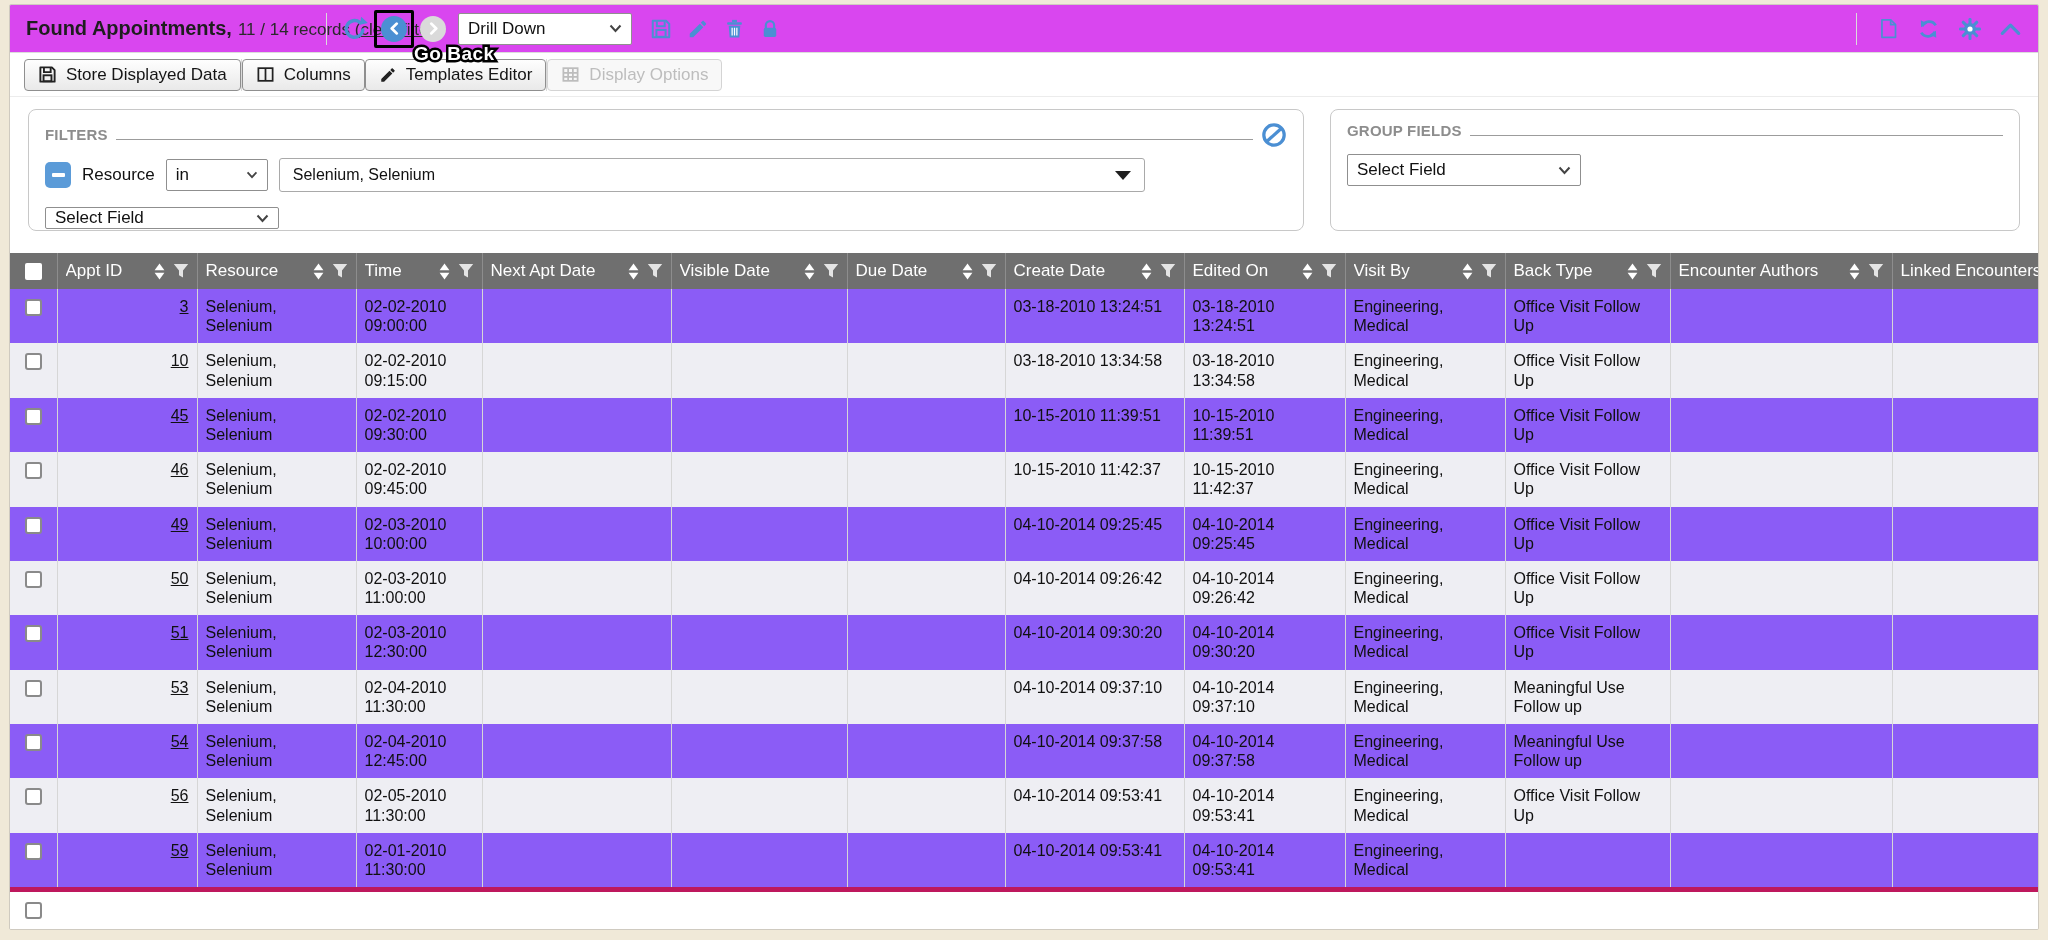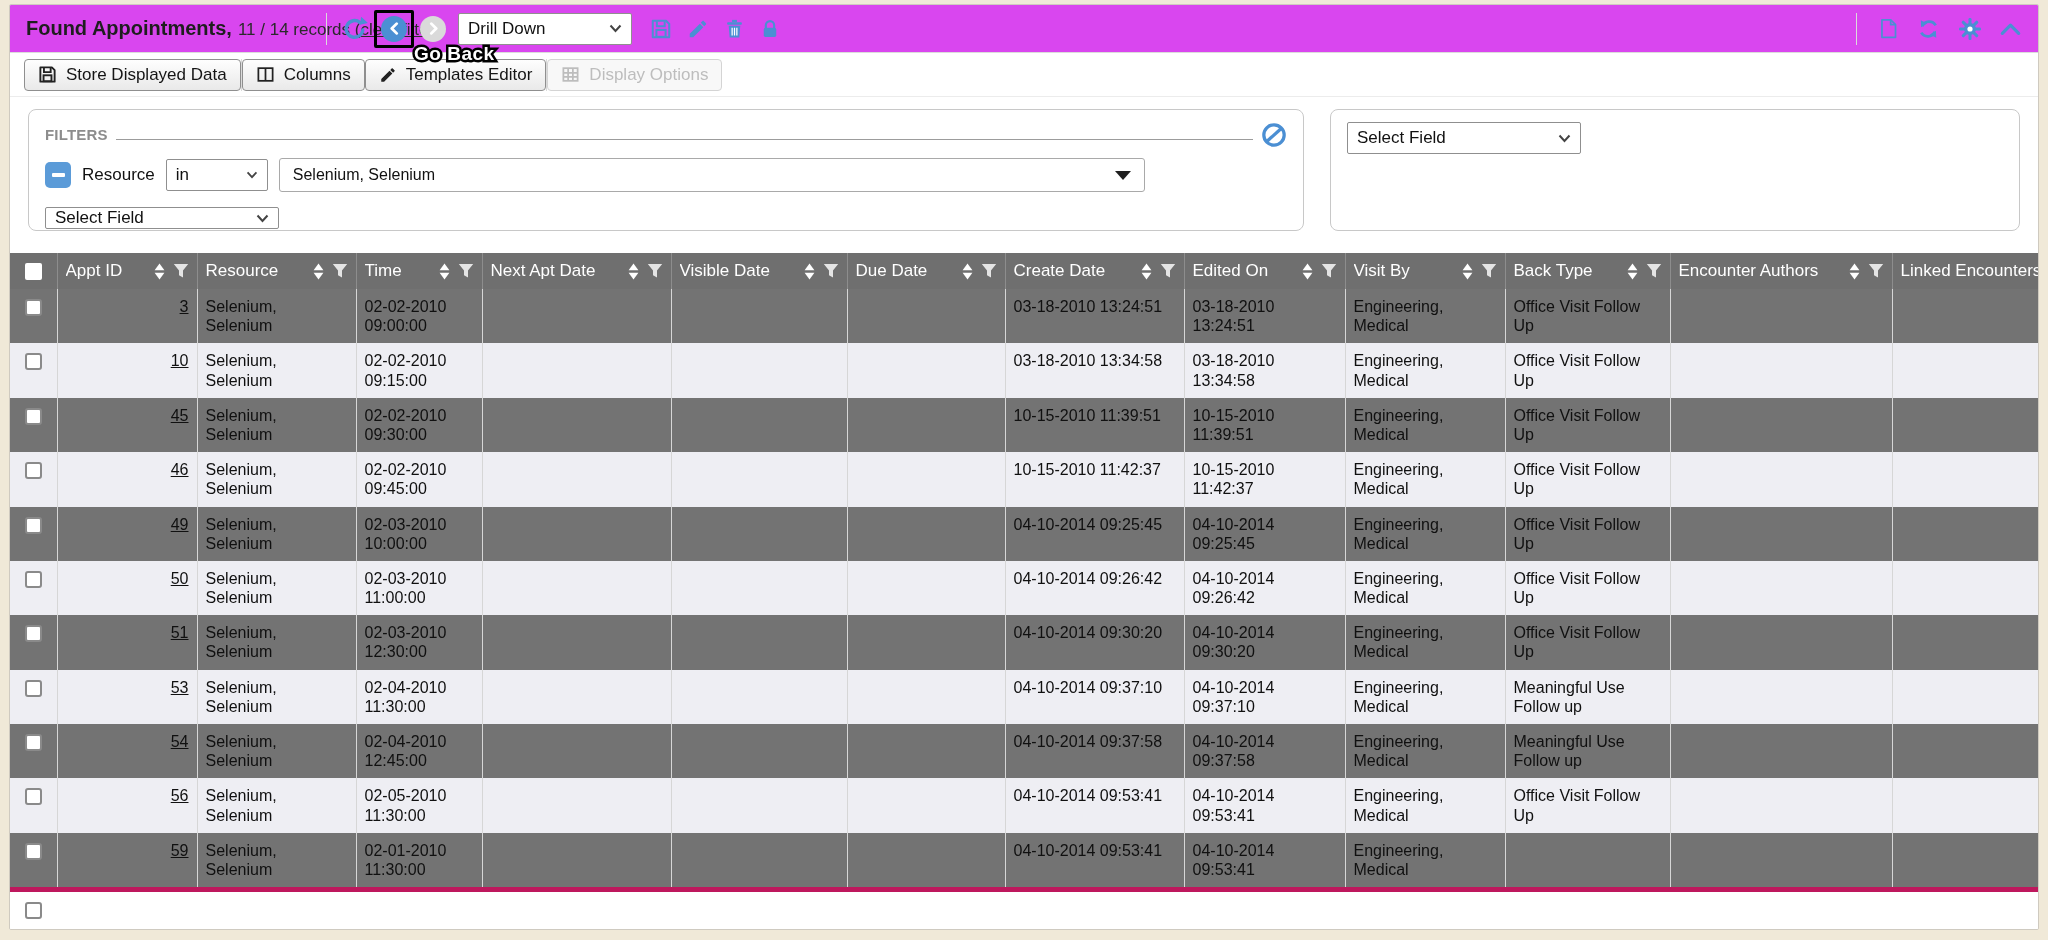--- a/index.html
+++ b/index.html
@@ -63,21 +63,21 @@
   .f-label { font-size:17px; color:#111; }
   .sel-op { width:102px; }
   .combo { flex:1; max-width:866px; height:34px; border:1px solid #a9a9a9; border-radius:3px;
            background:#fff; display:flex; align-items:center; padding:0 13px; font-size:16px;
            color:#111; cursor:pointer; }
   .combo-arrow { margin-left:auto; width:0; height:0; border-left:8px solid transparent;
                  border-right:8px solid transparent; border-top:9px solid #1f1f1f; }
   .sel-field { width:234px; margin-top:15px; }
 
   
-  .table-wrap { margin-top:22px; background:#737373; }
+  .table-wrap { margin-top:22px; background:#8b5cf6; }
   table { width:100%; border-collapse:collapse; table-layout:fixed; }
   thead th { background:#6f6f6f; color:#fff; font-weight:400; font-size:17px;
              padding:0 8px; border-right:1px solid #8d8d8d; text-align:left; height:36px; }
   thead th:last-child { border-right:none; }
   .th-inner { display:flex; align-items:center; gap:7px; }
   .th-label { white-space:nowrap; overflow:hidden; }
   .th-sort { margin-left:auto; display:inline-flex; cursor:pointer; flex:0 0 auto; }
   .th-funnel { display:inline-flex; cursor:pointer; flex:0 0 auto; }
   .cb-col .hdr-cb { display:block; margin:0 auto; width:17px; height:17px;
                     background:#fff; border-radius:2px; cursor:pointer; }
@@ -265,20 +265,24 @@
       </div>
       <div class="fake-select sel-field">
         <span>Select Field</span>
         <svg width="13" height="9" viewBox="0 0 13 9">
             <path d="M1.5 1.5 6.5 7 11.5 1.5" fill="none" stroke="#444" stroke-width="2"></path>
           </svg>
       </div>
     </div>
 
     <div class="panel panel-group">
+      <div class="panel-header">
+        <span class="panel-title">GROUP FIELDS</span>
+        <span class="panel-line"></span>
+      </div>
       <div class="fake-select sel-field" style="margin-top:0;">
         <span>Select Field</span>
         <svg width="13" height="9" viewBox="0 0 13 9">
             <path d="M1.5 1.5 6.5 7 11.5 1.5" fill="none" stroke="#444" stroke-width="2"></path>
           </svg>
       </div>
     </div>
   </div>
 
   <div class="table-wrap">

